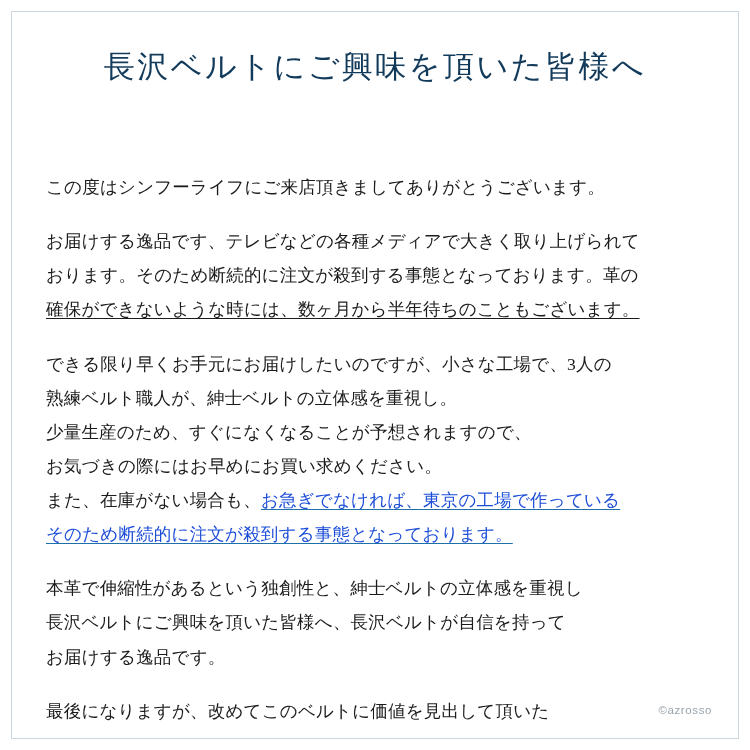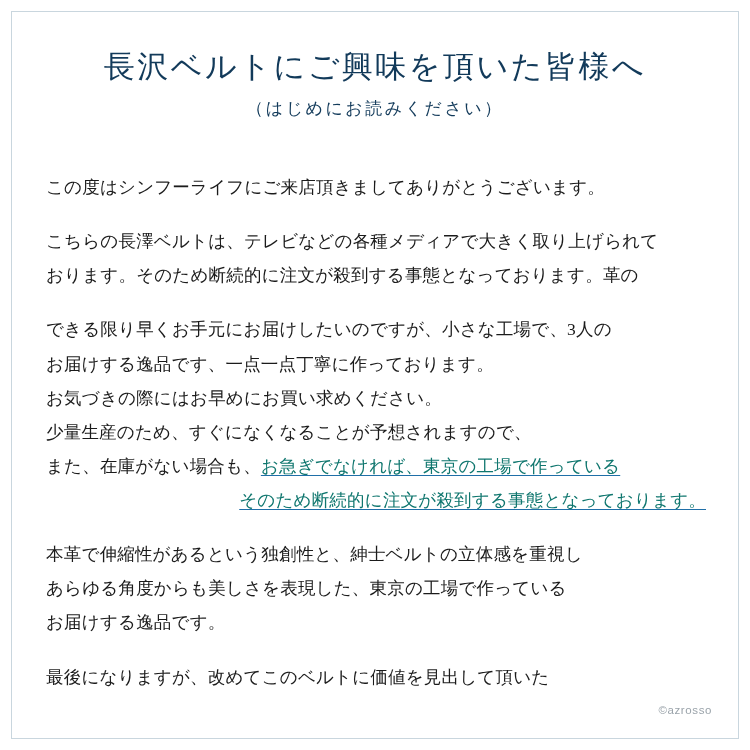--- a/index.html
+++ b/index.html
@@ -76,22 +76,21 @@
   .para .line {
     display: block;
     white-space: nowrap;
   }
   .u {
     text-decoration: underline;
     text-underline-offset: 3px;
     text-decoration-thickness: 1px;
   }
   .blue {
-    color: #0f766e;
-    text-align: right;
+    color: #1d4ed8;
   }
   .blue.u {
     text-decoration: underline;
     text-decoration-color: #1f6fa8;
   }
   .gap-s { height: 6px; }
 
   .footer {
     position: absolute;
     right: 38px;
@@ -104,52 +103,52 @@
 </style>
 </head>
 <body>
 
 <div class="page">
 
   <div class="frame"></div>
 
   <div class="header">
     <h1 class="title">長沢ベルトにご興味を頂いた皆様へ</h1>
-    <div class="subtitle">（はじめにお読みください）</div>
   </div>
 
   <div class="body-area">
 
     <p class="para">
       <span class="line">この度はシンフーライフにご来店頂きましてありがとうございます。</span>
     </p>
 
     <div class="gap-s"></div>
 
     <p class="para">
-      <span class="line">こちらの長澤ベルトは、テレビなどの各種メディアで大きく取り上げられて</span>
+      <span class="line">お届けする逸品です、テレビなどの各種メディアで大きく取り上げられて</span>
       <span class="line">おります。そのため断続的に注文が殺到する事態となっております。革の</span>
+      <span class="line u">確保ができないような時には、数ヶ月から半年待ちのこともございます。</span>
     </p>
 
     <div class="gap-s"></div>
 
     <p class="para">
       <span class="line">できる限り早くお手元にお届けしたいのですが、小さな工場で、3人の</span>
-      <span class="line">お届けする逸品です、一点一点丁寧に作っております。</span>
+      <span class="line">熟練ベルト職人が、紳士ベルトの立体感を重視し。</span>
+      <span class="line">少量生産のため、すぐになくなることが予想されますので、</span>
       <span class="line">お気づきの際にはお早めにお買い求めください。</span>
-      <span class="line">少量生産のため、すぐになくなることが予想されますので、</span>
       <span class="line"><span>また、在庫がない場合も、</span><span class="blue u">お急ぎでなければ、東京の工場で作っている</span></span>
       <span class="line blue u">そのため断続的に注文が殺到する事態となっております。</span>
     </p>
 
     <div class="gap-s"></div>
 
     <p class="para">
       <span class="line">本革で伸縮性があるという独創性と、紳士ベルトの立体感を重視し</span>
-      <span class="line">あらゆる角度からも美しさを表現した、東京の工場で作っている</span>
+      <span class="line">長沢ベルトにご興味を頂いた皆様へ、長沢ベルトが自信を持って</span>
       <span class="line">お届けする逸品です。</span>
     </p>
 
     <div class="gap-s"></div>
 
     <p class="para">
       <span class="line">最後になりますが、改めてこのベルトに価値を見出して頂いた</span>
 
     </p>
 

